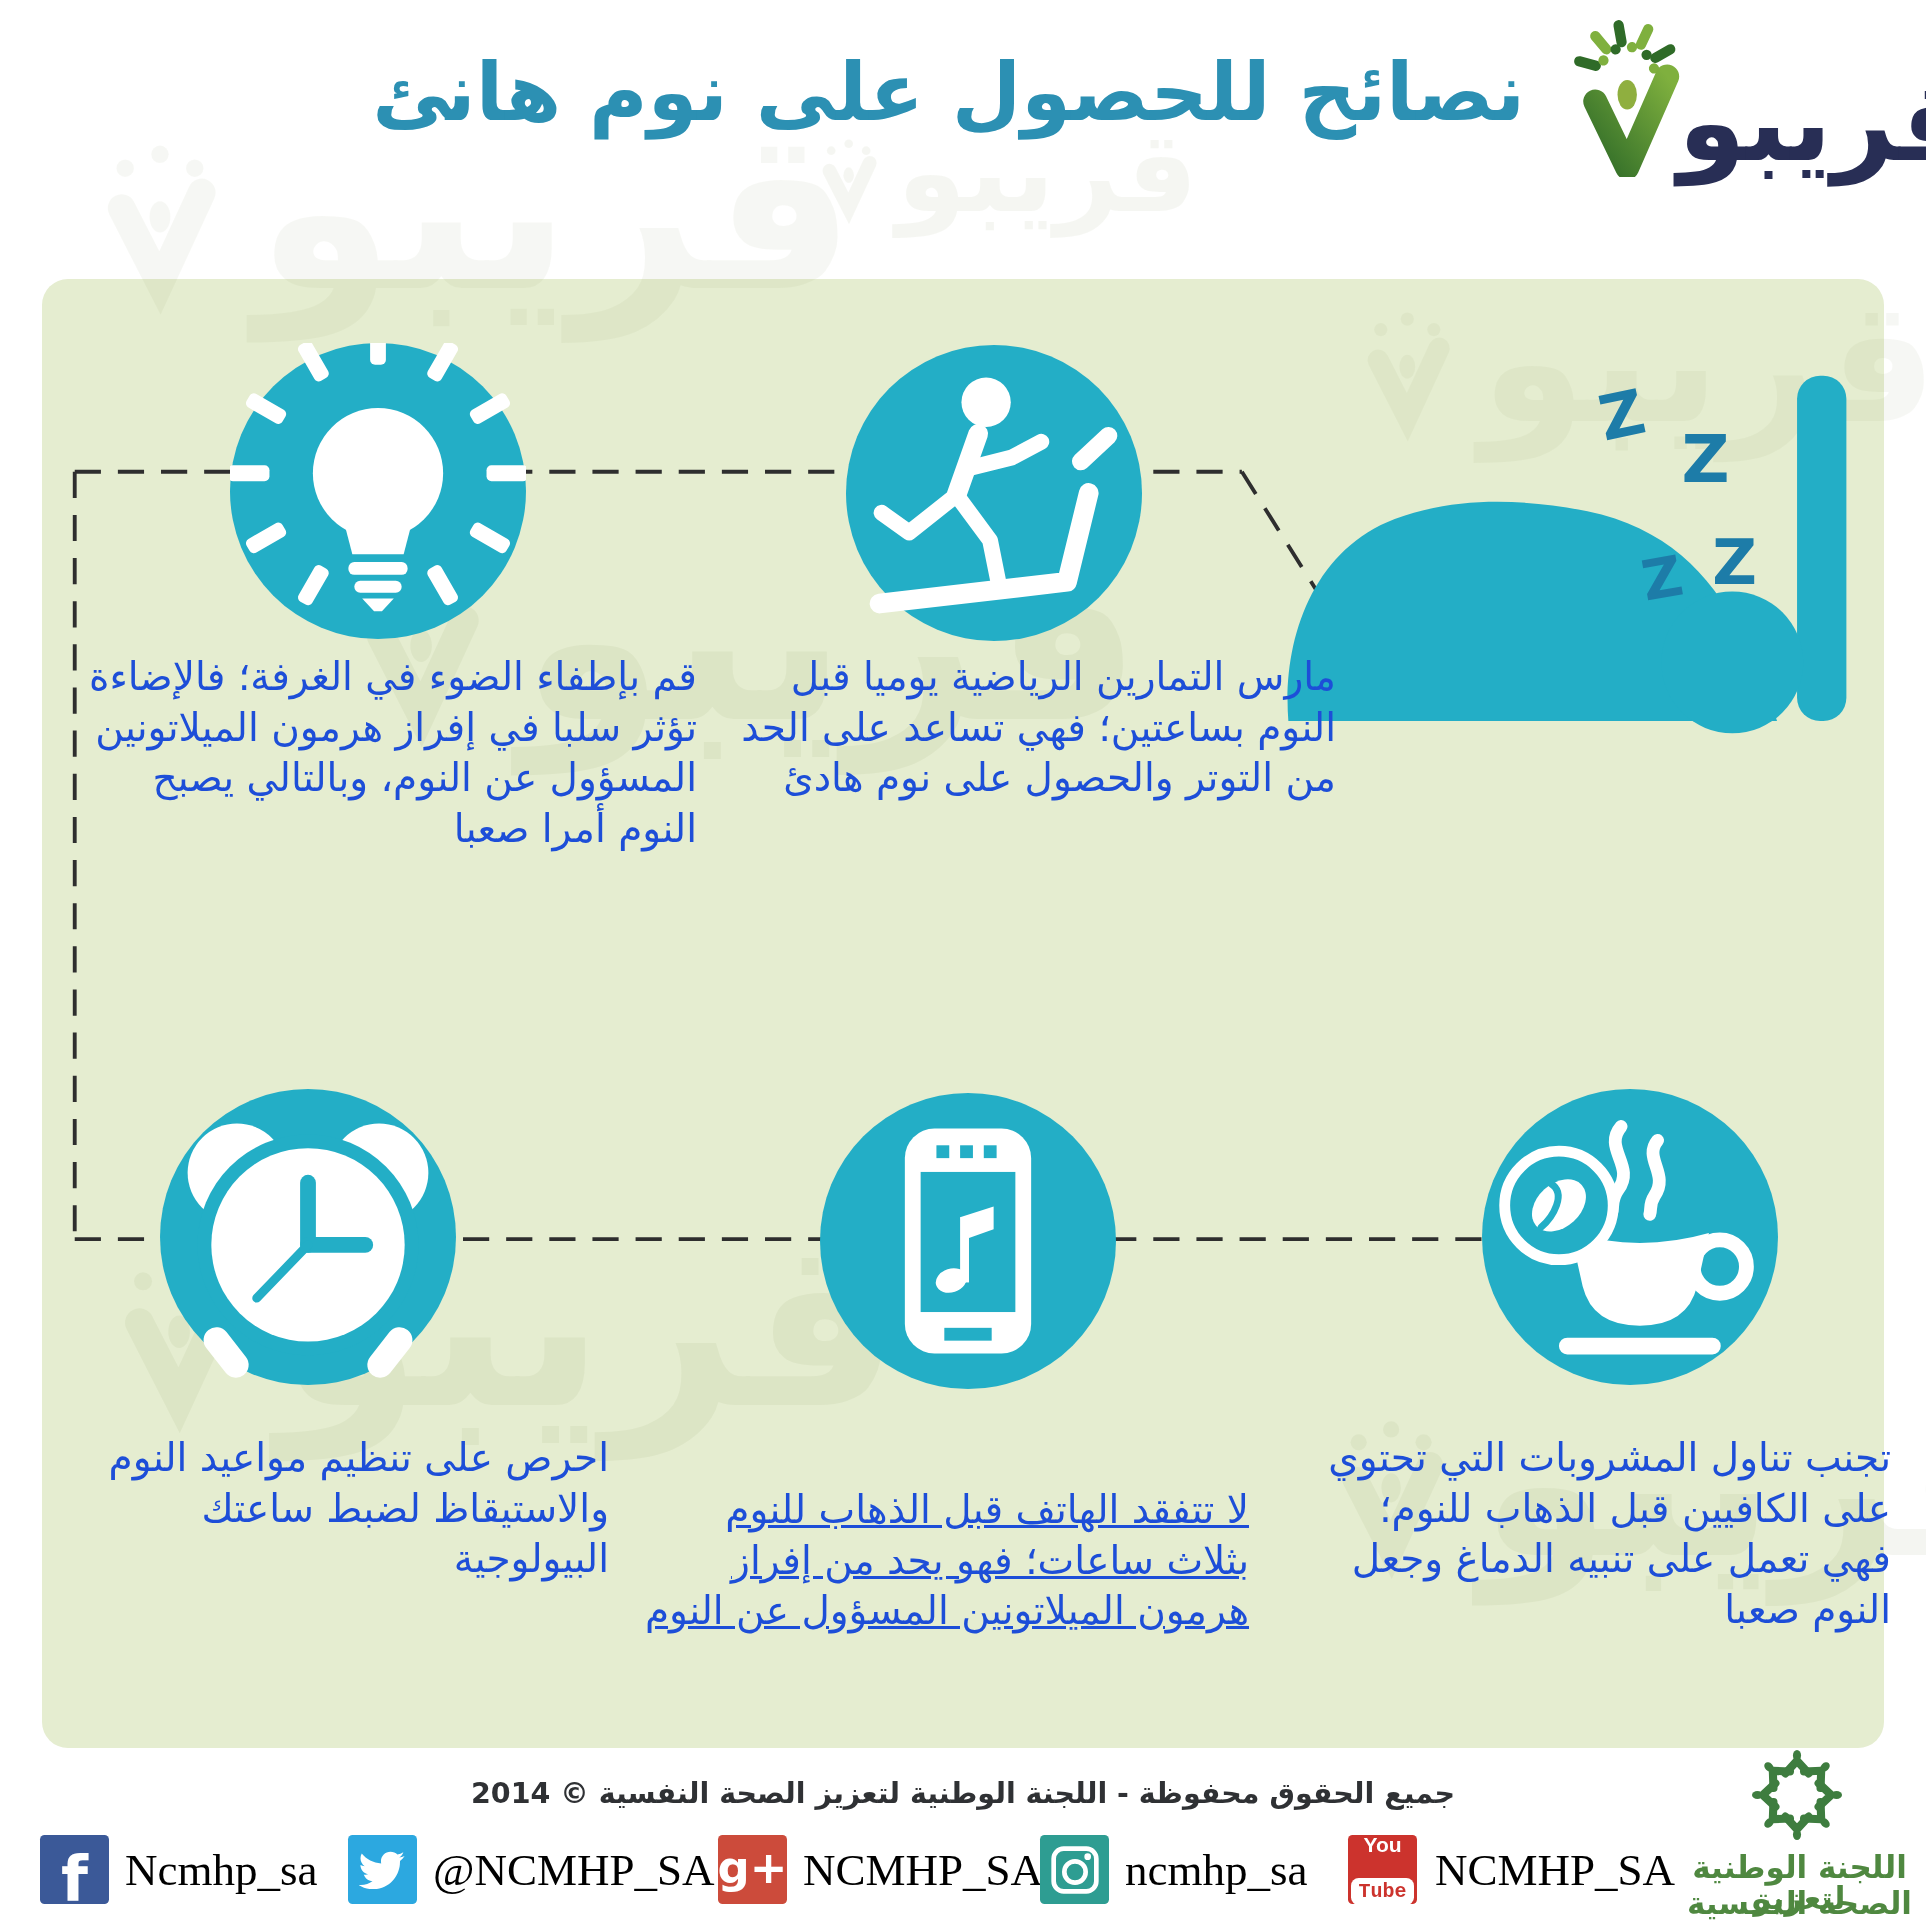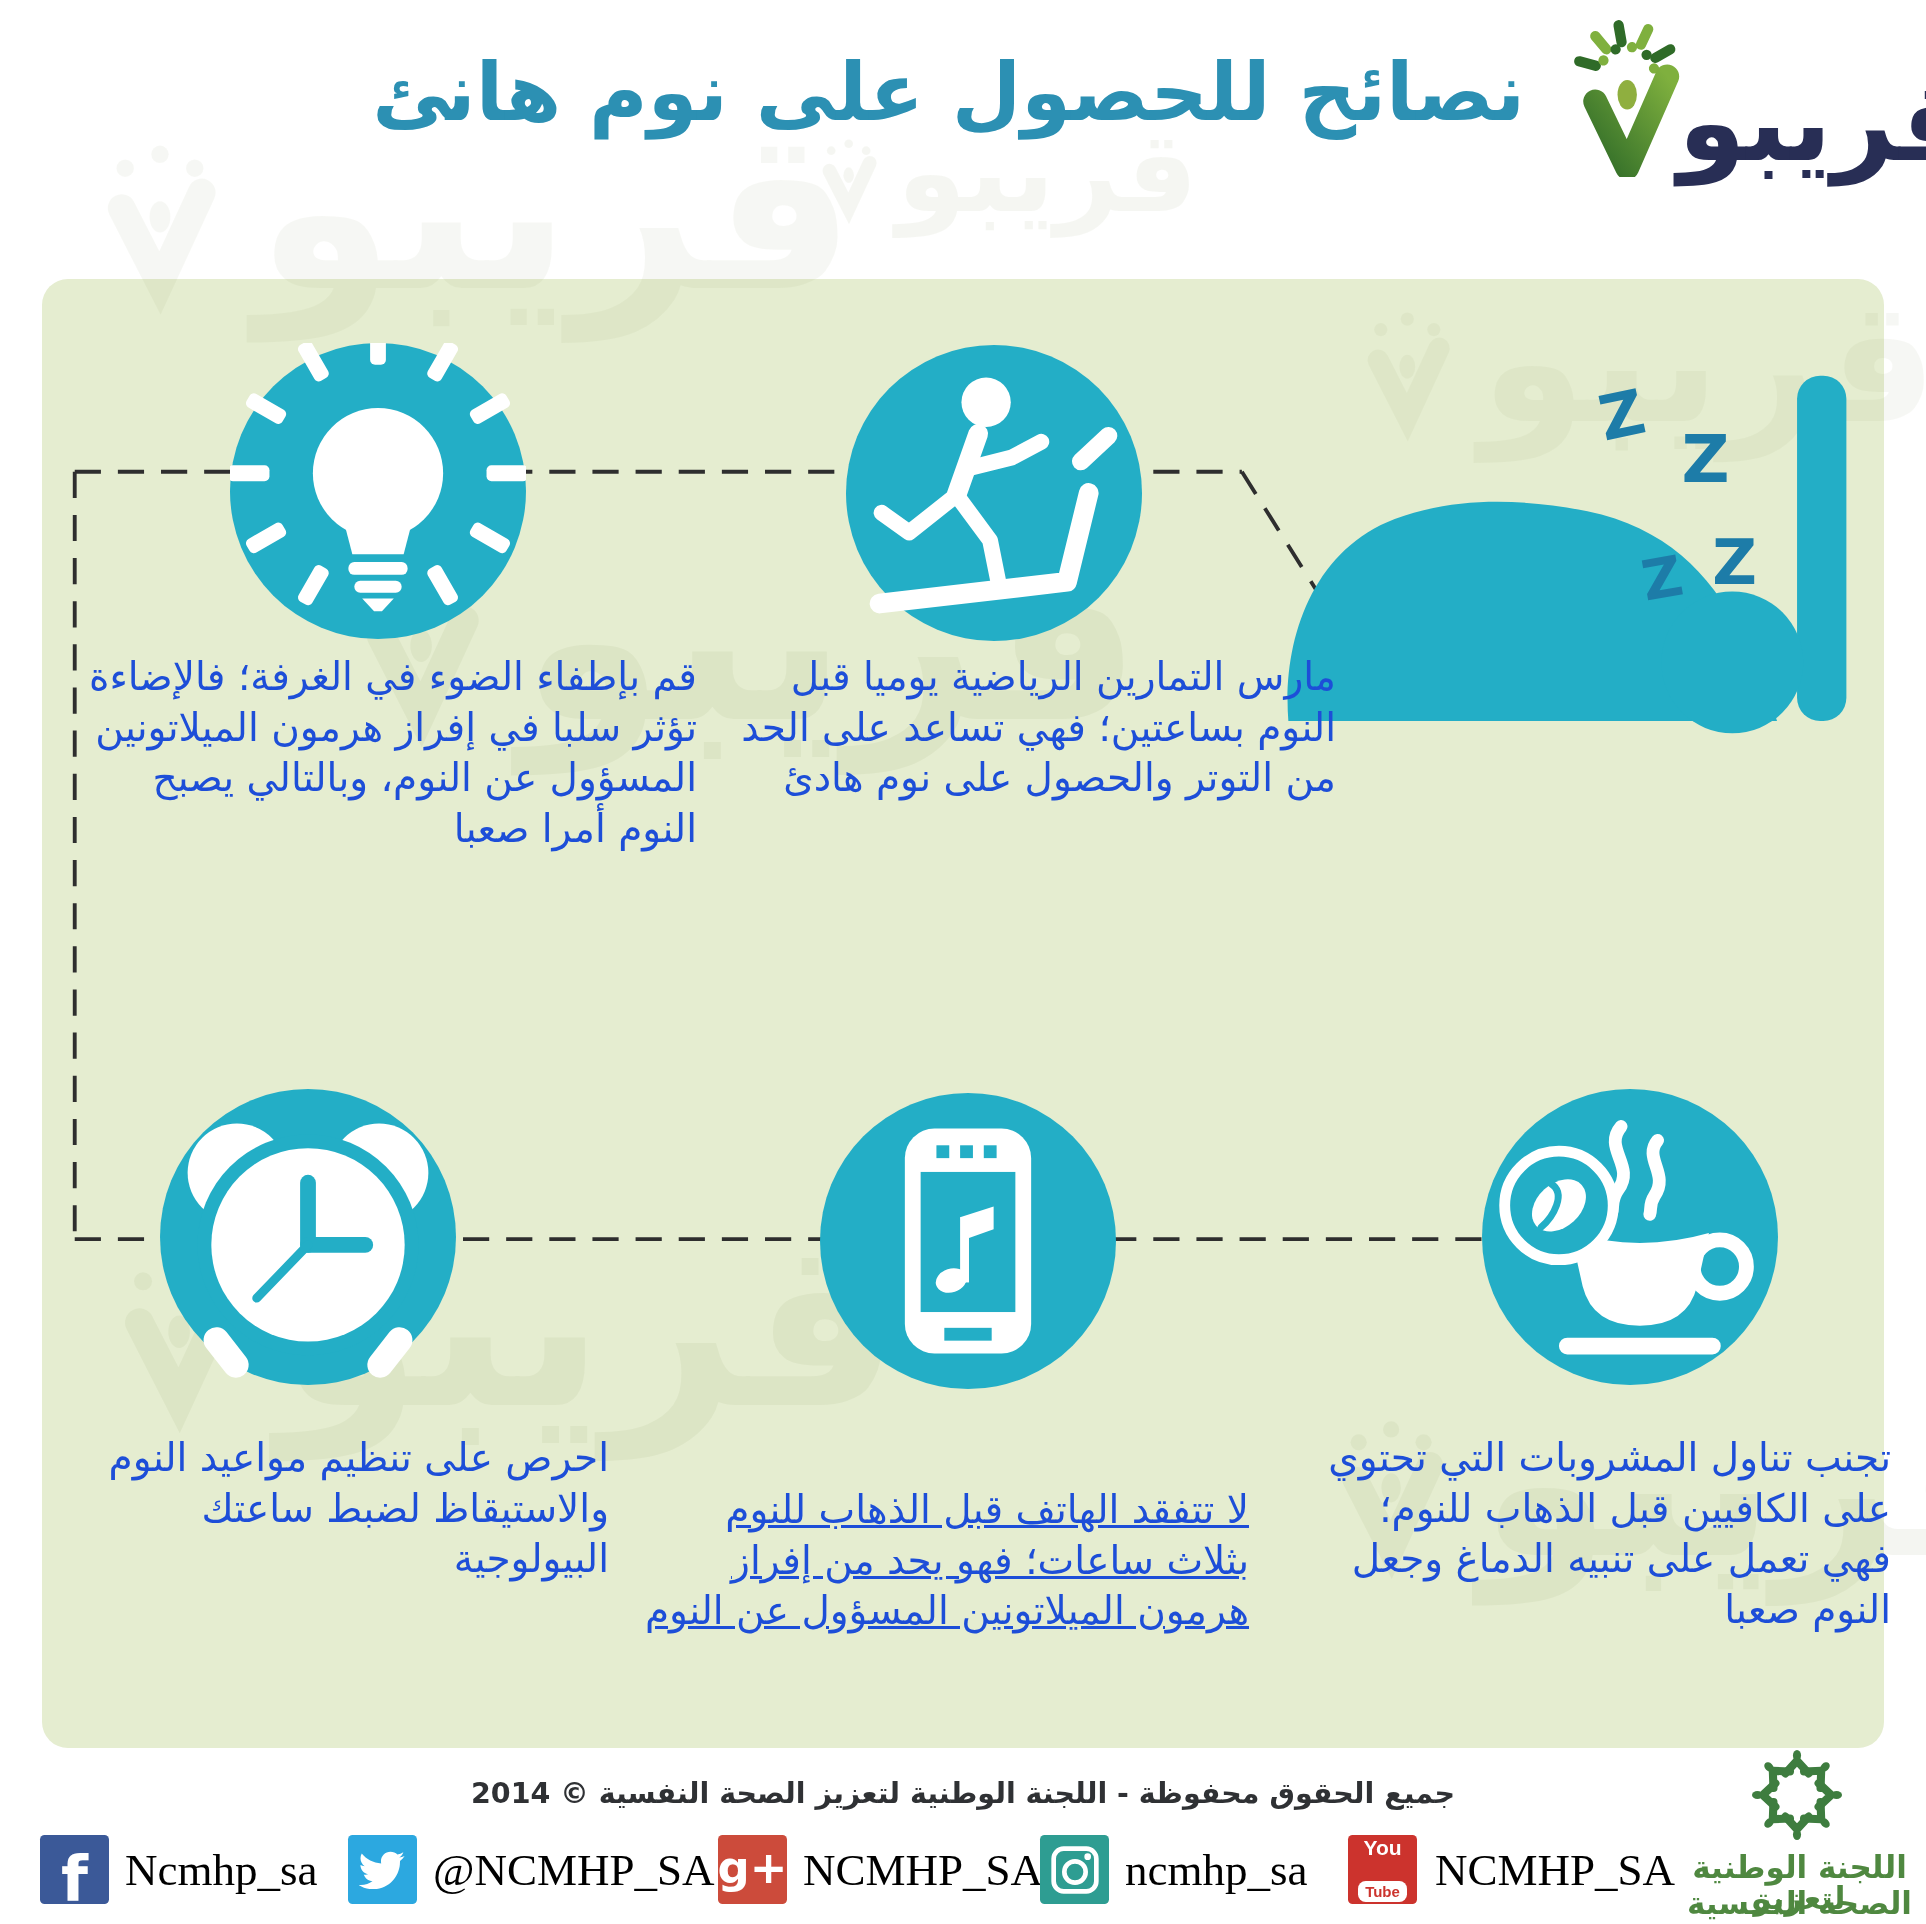--- a/index.html
+++ b/index.html
@@ -52,22 +52,22 @@
   .soc-label{
     position:absolute;top:1848px;font-size:45px;color:#000000;z-index:4;
     font-family:Liberation Serif, serif;white-space:nowrap;line-height:1;text-align:right;
   }
   .fb{background:#3B5998;} .fb span{color:#fff;font-weight:bold;font-size:62px;margin-top:17px;}
   .tw{background:#2CA8E0;}
   .gp{background:#CC4B3B;} .gp span{color:#fff;font-weight:bold;font-size:45px;margin-top:-3.1px;}
   .ig{background:#2E9D92;}
   .yt{background:#CC332D;display:flex;flex-direction:column;align-items:center;justify-content:center;gap:2.3px;}
   .yt-you{color:#fff;font-weight:bold;font-size:21px;line-height:1;font-family:"Liberation Sans",sans-serif;}
-  .yt-tube{background:#fff;color:#CC332D;font-weight:bold;font-size:15px;line-height:1;
-    padding:3.1px 7px;border-radius:7.7px;font-family:Liberation Sans, sans-serif;}
+  .yt-tube{background:#fff;color:#CC332D;font-weight:bold;font-size:20px;line-height:1;
+    padding:3.1px 7px;border-radius:7.7px;font-family:Liberation Mono, monospace;}
   .org-emblem{position:absolute;left:1743px;top:1741px;width:108px;height:108px;z-index:4;}
   .org-name{
     position:absolute;left:1680px;width:239px;text-align:center;direction:rtl;
     font-size:31px;font-weight:bold;color:#4F8840;z-index:4;line-height:1;
   }
 </style>
 </head>
 <body>
 
 <div id="canvas">

